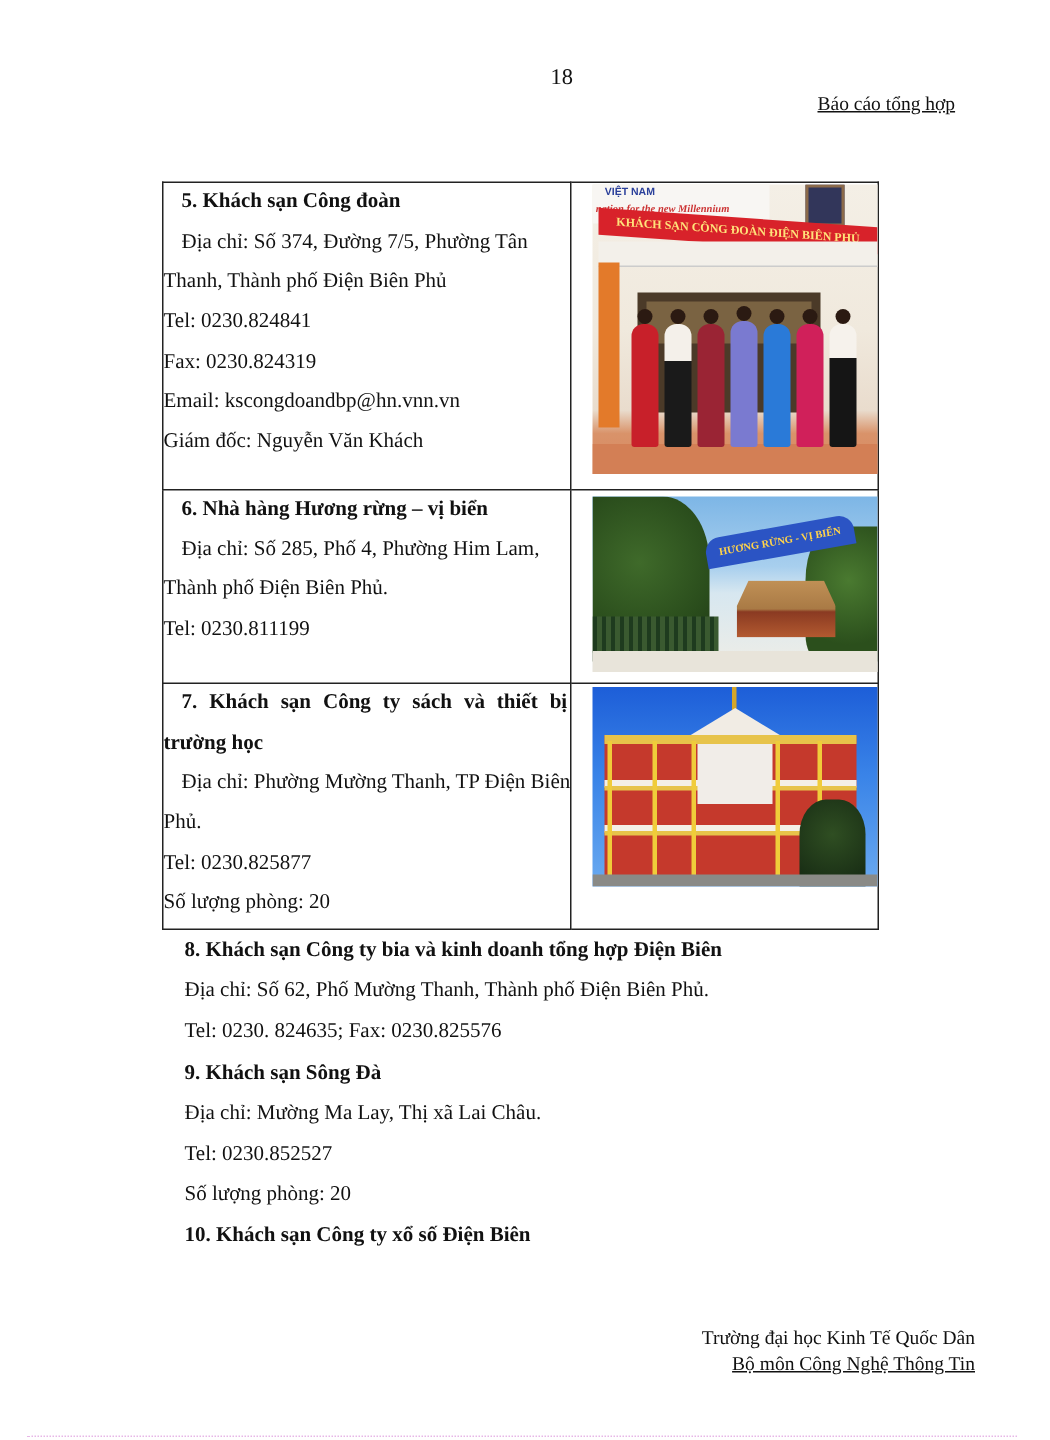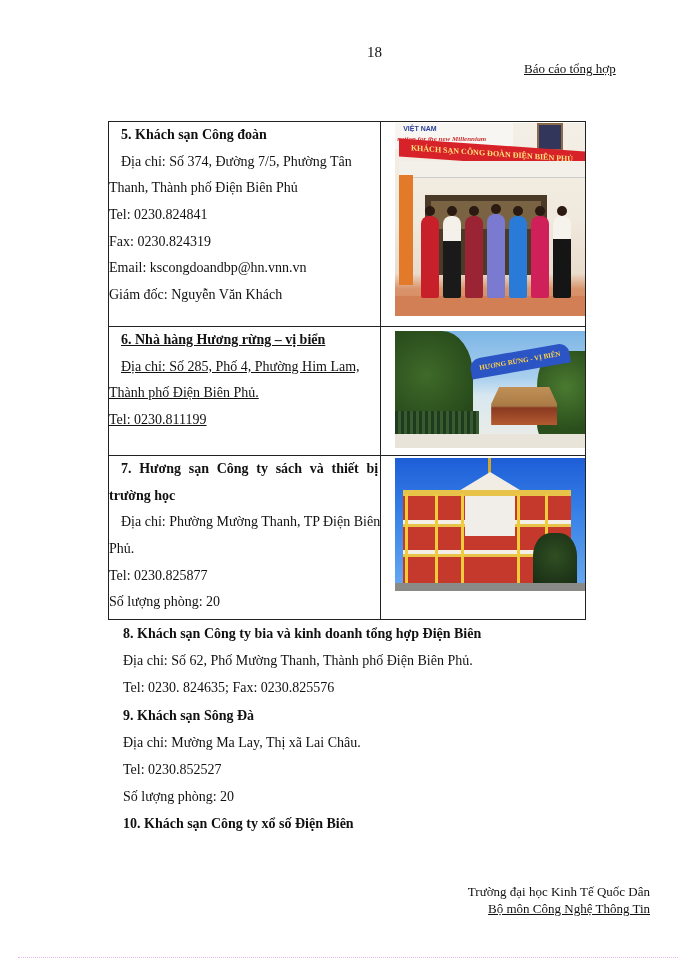--- a/index.html
+++ b/index.html
@@ -2,36 +2,36 @@
 <html><head>
 <meta charset="utf-8">
 <style>
   html, body { margin: 0; padding: 0; background: #ffffff; }
   body {
     width: 700px; height: 960px; position: relative; overflow: hidden;
     font-family: "Liberation Serif", "DejaVu Serif", serif;
     color: #111; font-size: 14px;
   }
   .page-number { position: absolute; left: 367px; top: 44px; font-size: 15px; text-align: right; }
-  .header-title { position: absolute; left: 524px; top: 61px; font-size: 13px; }
+  .header-title { position: absolute; left: 545px; top: 61px; font-size: 13px; }
 
   table.hotels {
     position: absolute; left: 108px; top: 121px;
     width: 458px; border-collapse: collapse;
   }
   table.hotels td { border: 1.5px solid #222; vertical-align: top; padding: 0; }
   td.text-cell { width: 300px; padding: 0 4px 0 4px; }
   td.img-cell { width: 213px; }
   .line { height: 26.7px; line-height: 26.7px; font-size: 14px; white-space: nowrap; }
   .line.b { font-weight: bold; }
   .indent { padding-left: 12px; }
   .justify-line { display: flex; justify-content: space-between; padding-left: 12px; padding-right: 2px; font-weight: bold; }
 
   .row1 td { height: 204px; }
-  .row2 td { height: 128px; text-decoration: underline; }
+  .row2 td { height: 128px; }
   .row3 td { height: 163px; }
 
   .photo { position: relative; margin: 2px 0 0 14px; overflow: hidden; }
 
   
   .photo1 { width: 190px; height: 193px; margin-top: 1px;
     background: linear-gradient(#f4efe6 0%, #f0e9dd 50%, #e9dccd 78%, #d9936a 86%, #d8865e 100%); }
   .p1-banner-top { position:absolute; left:0; top:0; width:118px; height:26px; background:#f8f6f3; }
   .p1-viet { position:absolute; left:8px; top:2px; font: bold 7px "Liberation Sans", sans-serif; color:#2a3f9a; }
   .p1-mil { position:absolute; left:2px; top:12px; font: italic bold 7px "Liberation Serif", serif; color:#c33; white-space:nowrap; }
@@ -131,21 +131,21 @@
         <div class="p2-arch">HƯƠNG RỪNG - VỊ BIỂN</div>
         <div class="p2-fence"></div>
         <div class="p2-ground"></div>
       </div>
     </td>
   </tr>
   <tr class="row3">
     <td class="text-cell">
       <div class="line justify-line">
         <span>7.</span>
-        <span>Hương</span>
+        <span>Khách</span>
         <span>sạn</span>
         <span>Công</span>
         <span>ty</span>
         <span>sách</span>
         <span>và</span>
         <span>thiết</span>
         <span>bị</span>
       </div>
       <div class="line b">trường học</div>
       <div class="line indent">Địa chỉ: Phường Mường Thanh,  TP Điện Biên</div>

